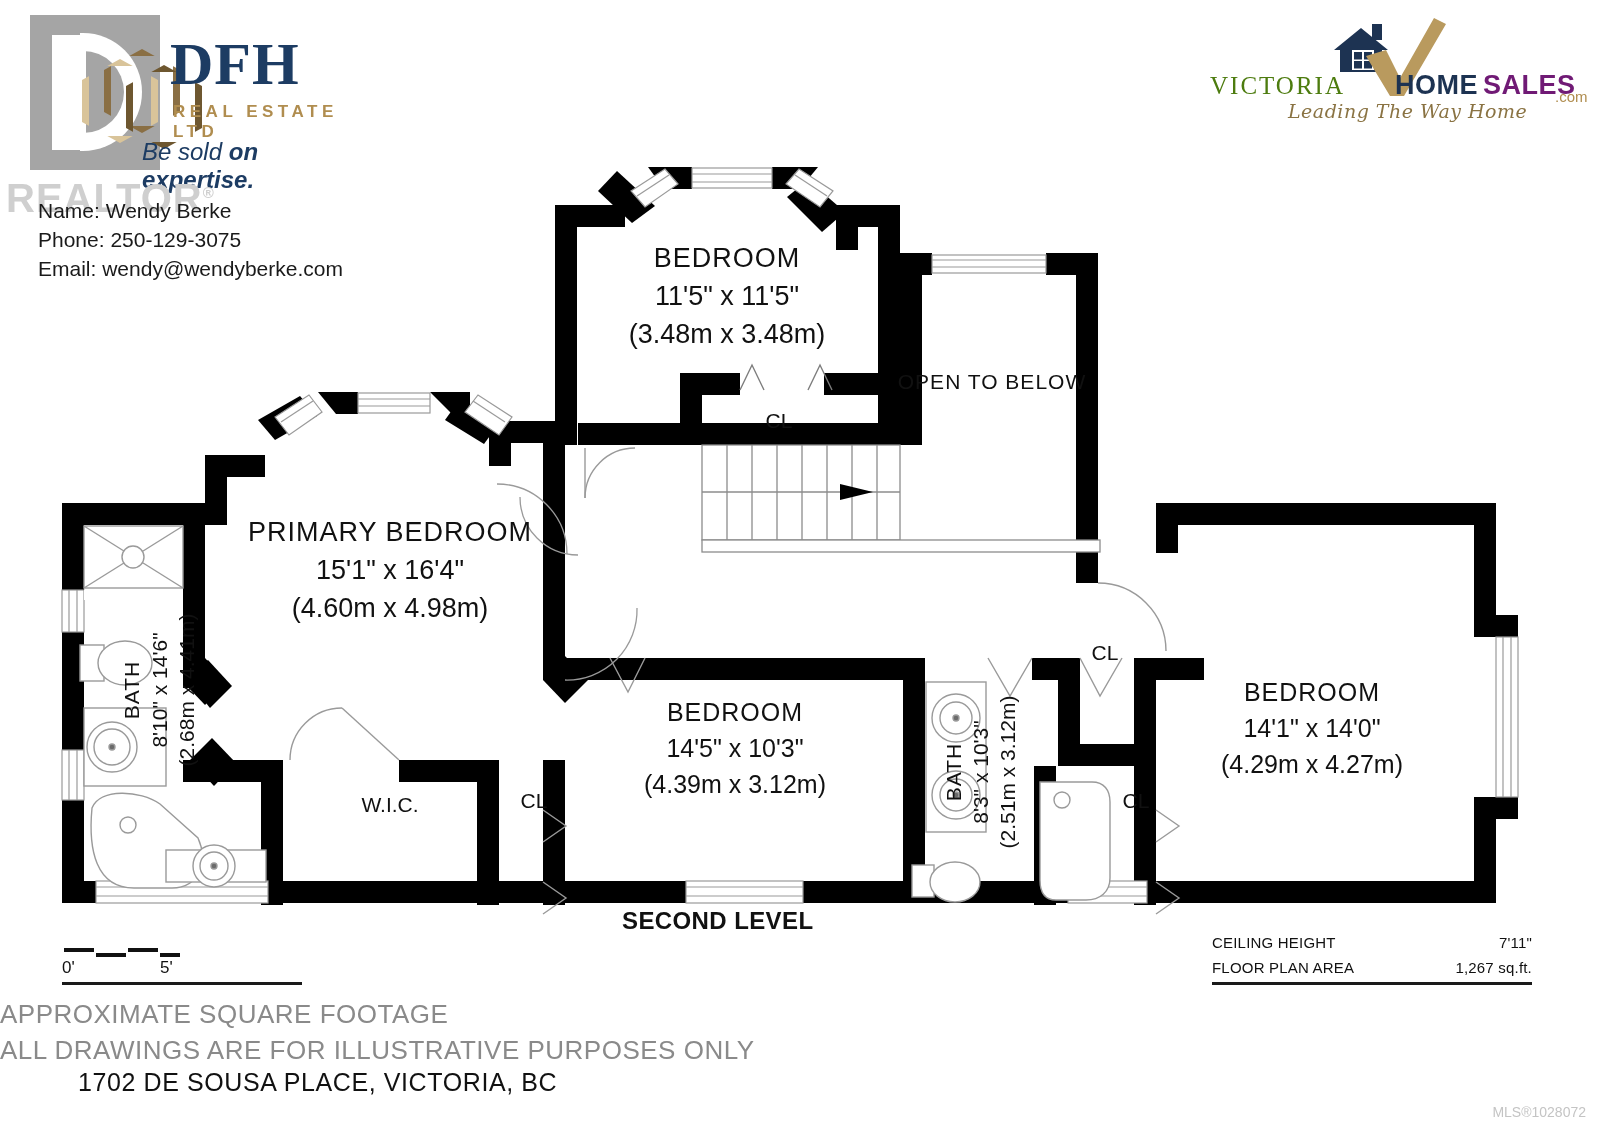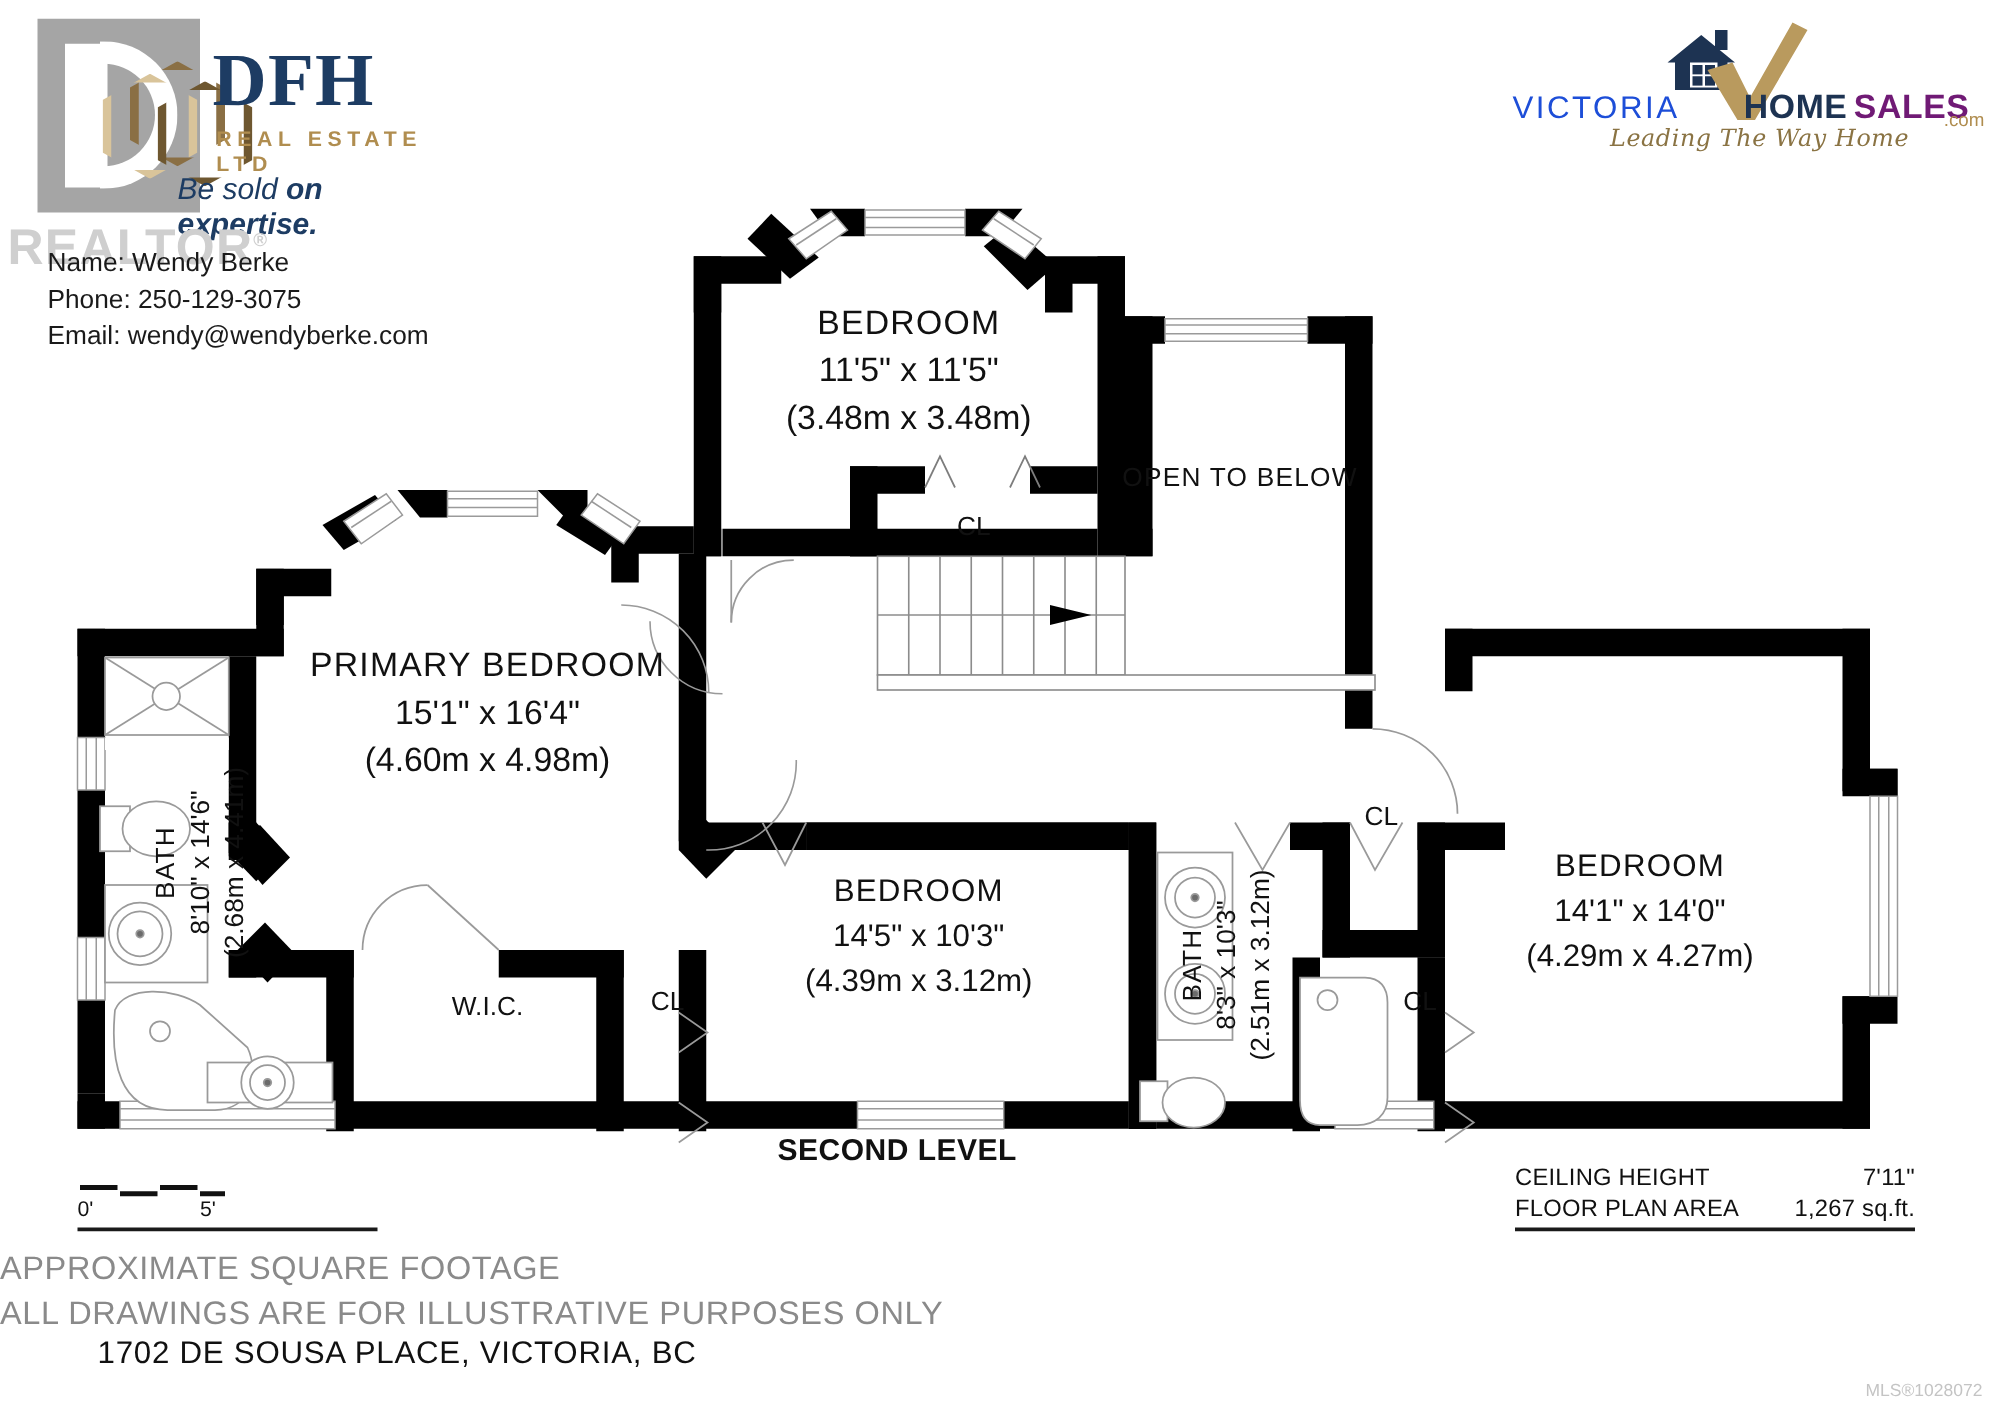--- a/index.html
+++ b/index.html
@@ -27,39 +27,39 @@
   #dfh-tag b{font-weight:700;}
 
   #realtor-wm{left:6px;top:176px;font-size:40px;letter-spacing:1px;color:#cfcfcf;font-weight:700;}
   #realtor-wm sup{font-size:15px;vertical-align:super;}
 
   #agent-info{left:38px;top:196px;font-size:21px;line-height:29px;color:#1a1a1a;}
 
   
   #vhs-logo{right:60px;top:28px;width:330px;height:110px;}
   #vhs-row{position:absolute;left:0;top:38px;width:330px;height:40px;}
-  #vhs-victoria{position:absolute;left:0;top:6px;font-size:25px;letter-spacing:2px;color:#1d4ed8;}
+  #vhs-victoria{position:absolute;left:0;top:6px;font-size:25px;letter-spacing:2px;color:#4d7c0f;font-family:Liberation Serif, serif;}
   #vhs-home{position:absolute;left:185px;top:4px;font-size:27px;font-weight:700;letter-spacing:.5px;color:#1d3352;}
   #vhs-sales{position:absolute;left:273px;top:4px;font-size:27px;font-weight:700;letter-spacing:.5px;color:#701a75;}
   #vhs-com{position:absolute;left:345px;top:22px;font-size:15px;color:#b08d4f;}
   #vhs-script{position:absolute;left:78px;top:72px;font-family:"DejaVu Serif",serif;
      font-style:italic;font-size:19px;color:#8a7343;letter-spacing:.5px;}
   #vhs-house{position:absolute;left:118px;top:-8px;width:70px;height:58px;}
   #vhs-check{position:absolute;left:150px;top:-12px;width:90px;height:82px;}
 
   
   #plan{left:0;top:60px;width:1360px;height:860px;}
   #plan svg{display:block;}
 
   
   #second-level{left:622px;top:907px;font-size:24px;font-weight:700;letter-spacing:.4px;}
   #scalebar{left:62px;top:940px;width:140px;height:34px;}
   #scale-0{position:absolute;left:62px;top:958px;font-size:17px;}
   #scale-5{position:absolute;left:160px;top:958px;font-size:17px;}
-  #ceiling-block{left:1212px;top:930px;width:320px;font-size:19px;line-height:25px;letter-spacing:.2px;text-align:right;}
+  #ceiling-block{left:1212px;top:930px;width:320px;font-size:15px;line-height:25px;letter-spacing:.2px;text-align:right;}
   #ceiling-block .row{display:flex;justify-content:space-between;}
   #rule-left{left:62px;top:982px;width:240px;height:3px;background:#1a1a1a;}
   #rule-right{left:1212px;top:982px;width:320px;height:3px;background:#1a1a1a;}
   #disclaimer{left:0;top:996px;width:1600px;text-align:left;color:#8a8a8a;
      font-size:26px;line-height:36px;letter-spacing:.5px;}
   #address{left:78px;top:1068px;font-size:25px;letter-spacing:.6px;color:#111;}
   #mls{right:14px;top:1104px;font-size:14px;color:#c4c4c4;}
 </style>
 </head>
 <body>

